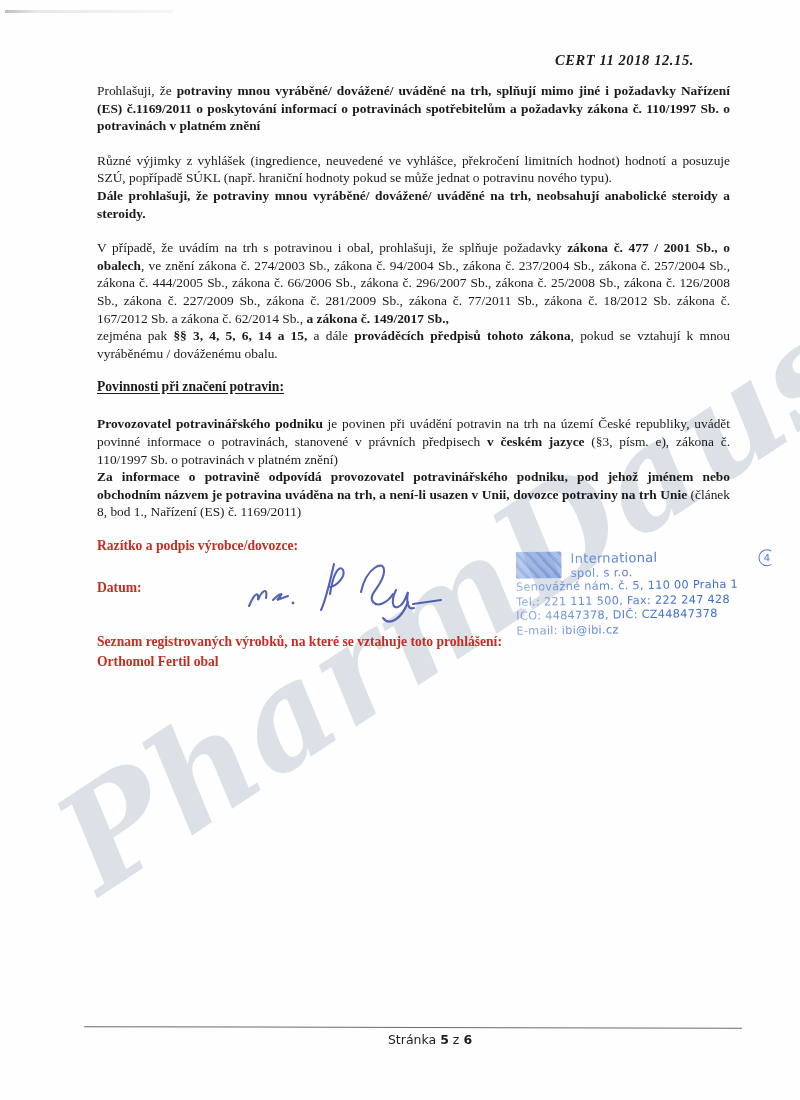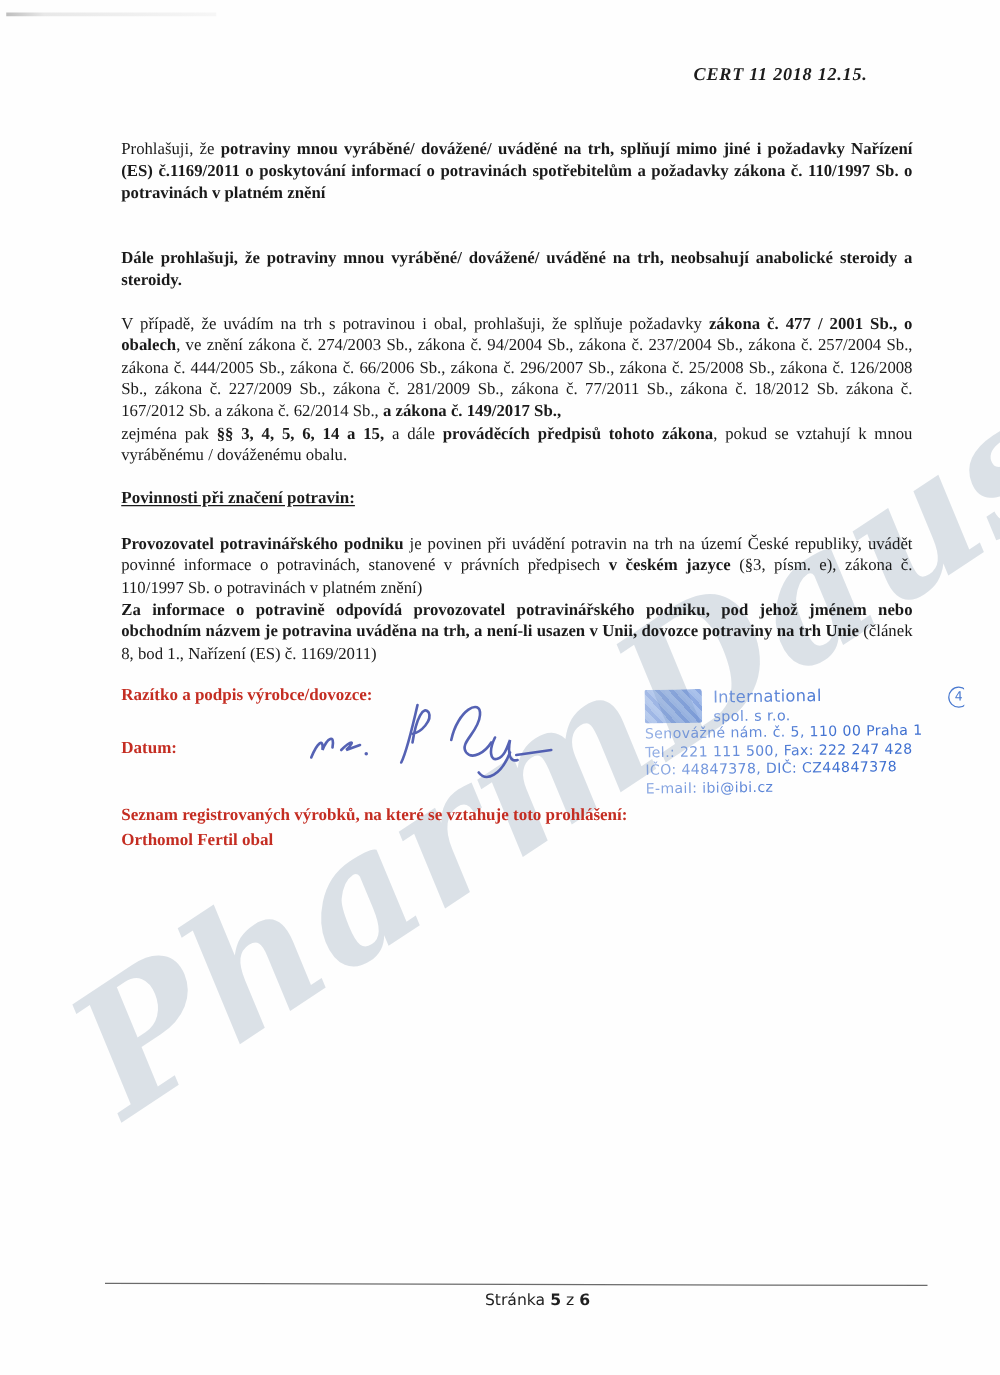--- a/index.html
+++ b/index.html
@@ -19,21 +19,21 @@
     color:#1c1c1c; z-index:3;margin-left:36px;
   }
   .watermark {
     position:absolute; left:28px; top:788px;
     transform:rotate(-33.5deg); transform-origin:0 0;
     font-family:"DejaVu Serif", serif; font-style:italic; font-weight:bold;
     font-size:138px; letter-spacing:2px; white-space:nowrap;
     color:rgba(172,186,201,0.42); z-index:0; pointer-events:none;
   }
   .content {
-    position:absolute; left:97px; top:110px; width:633px; z-index:1;
+    position:absolute; left:97px; top:82px; width:633px; z-index:1;
   }
   .content p {
     margin:0 0 17px 0; text-align:justify;
     font-size:13.4px; line-height:17.6px;
   }
   .b { font-weight:bold; }
   .section-heading {
     margin:10px 0 20px 0; font-weight:bold; font-size:13.6px;
     text-decoration:underline; text-underline-offset:2px;
   }
@@ -89,21 +89,21 @@
   <div class="scan-artifact"></div>
 
   <div class="watermark">PharmDaus s.r.</div>
 
   <div class="cert-header">CERT 11 2018 12.15.</div>
 
   <div class="content">
 
     <p><span>Prohlašuji, že </span><span class="b">potraviny mnou vyráběné/ dovážené/ uváděné na trh, splňují mimo jiné i požadavky Nařízení (ES) č.1169/2011 o poskytování informací o potravinách spotřebitelům a požadavky zákona č. 110/1997 Sb. o potravinách v platném znění</span></p>
 
-    <p><br><span class="b">Dále prohlašuji, že potraviny mnou vyráběné/ dovážené/ uváděné na trh, neobsahují anabolické steroidy a steroidy.</span></p>
+    <p><span>Různé výjimky z vyhlášek (ingredience, neuvedené ve vyhlášce, překročení limitních hodnot) hodnotí a posuzuje SZÚ, popřípadě SÚKL (např. hraniční hodnoty pokud se může jednat o potravinu nového typu).</span><br><span class="b">Dále prohlašuji, že potraviny mnou vyráběné/ dovážené/ uváděné na trh, neobsahují anabolické steroidy a steroidy.</span></p>
 
     <p><span>V případě, že uvádím na trh s potravinou i obal, prohlašuji, že splňuje požadavky </span><span class="b">zákona č. 477 / 2001 Sb., o obalech</span><span>, ve znění zákona č. 274/2003 Sb., zákona č. 94/2004 Sb., zákona č. 237/2004 Sb., zákona č. 257/2004 Sb., zákona č. 444/2005 Sb., zákona č. 66/2006 Sb., zákona č. 296/2007 Sb., zákona č. 25/2008 Sb., zákona č. 126/2008 Sb., zákona č. 227/2009 Sb., zákona č. 281/2009 Sb., zákona č. 77/2011 Sb., zákona č. 18/2012 Sb. zákona č. 167/2012 Sb. a zákona č. 62/2014 Sb., </span><span class="b">a zákona č. 149/2017 Sb.,</span><br><span>zejména pak </span><span class="b">§§ 3, 4, 5, 6, 14 a 15,</span><span> a dále </span><span class="b">prováděcích předpisů tohoto zákona</span><span>, pokud se vztahují k mnou vyráběnému / dováženému obalu.</span></p>
 
     <div class="section-heading">Povinnosti při značení potravin:</div>
 
     <p><span class="b">Provozovatel potravinářského podniku</span><span> je povinen při uvádění potravin na trh na území České republiky, uvádět povinné informace o potravinách, stanovené v právních předpisech </span><span class="b">v českém jazyce</span><span> (§3, písm. e), zákona č. 110/1997 Sb. o potravinách v platném znění)</span><br><span class="b">Za informace o potravině odpovídá provozovatel potravinářského podniku, pod jehož jménem nebo obchodním názvem je potravina uváděna na trh, a není-li usazen v Unii, dovozce potraviny na trh Unie</span><span> (článek 8, bod 1., Nařízení (ES) č. 1169/2011)</span></p>
 
     <div class="red razitko-label">Razítko a podpis výrobce/dovozce:</div>
 
     <div class="red datum-label">Datum:</div>

